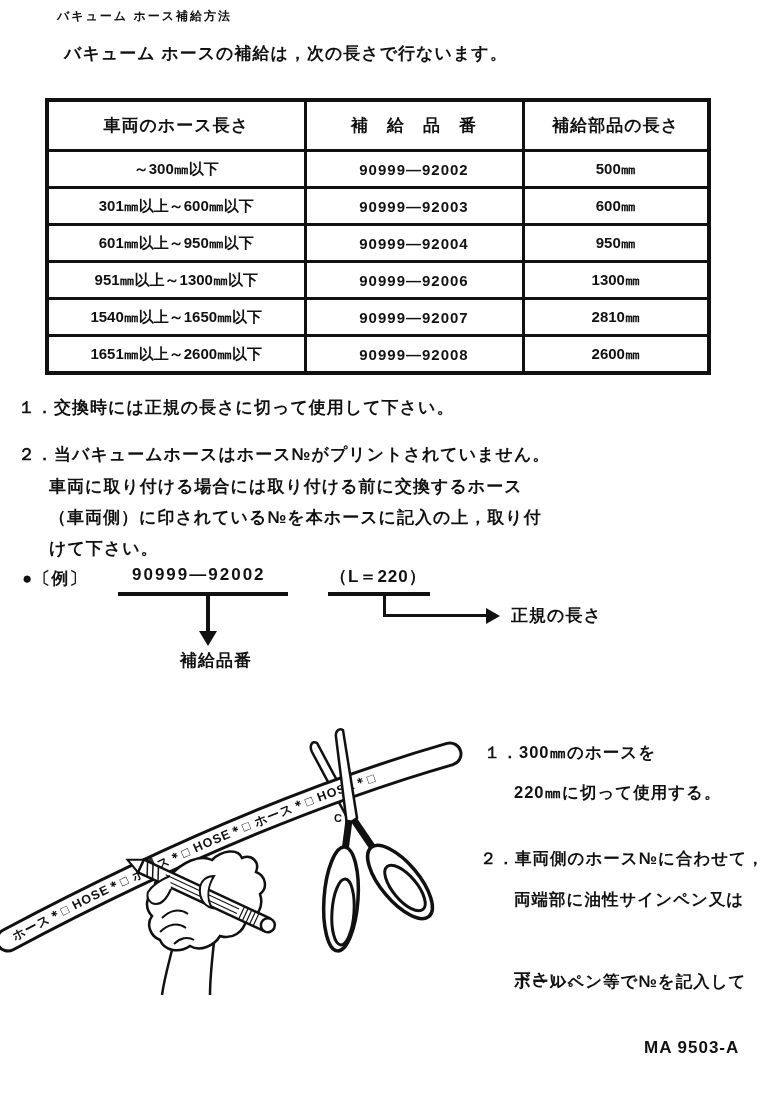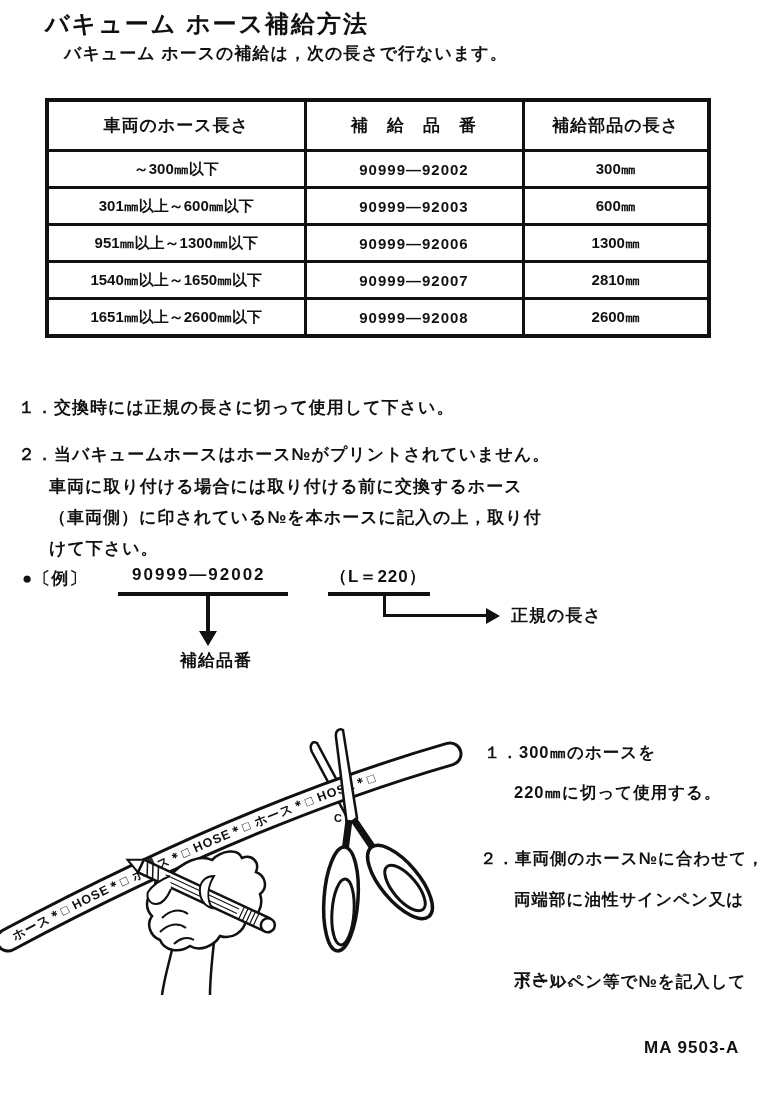--- a/index.html
+++ b/index.html
@@ -5,21 +5,21 @@
   html,body { margin:0; padding:0; }
   body {
     width:784px; height:1112px; background:#ffffff; position:relative;
     font-family:"Liberation Sans","DejaVu Sans",sans-serif; color:#111;
     overflow:hidden;
   }
   .abs { position:absolute; white-space:nowrap; }
   .jp { font-weight:bold; letter-spacing:1px; }
 
   
-  .title { font-size:24px; letter-spacing:2px; }
+  .title { font-size:12px; letter-spacing:2px;margin-left:12px; }
   .subtitle { font-size:17px; letter-spacing:1px; }
 
   
   table.supply { position:absolute; left:45px; top:98px; border-collapse:collapse;
     table-layout:fixed; border:4px solid #111;padding-left:20px; }
   table.supply th, table.supply td { border:3px solid #111; text-align:center;
     font-weight:bold; padding:0; overflow:hidden; }
   table.supply th { height:47px; font-size:17px; letter-spacing:1px; }
   table.supply td { height:34px; font-size:15px; }
   td.partno { font-size:16px; letter-spacing:1px; }
@@ -54,26 +54,31 @@
     <tr>
       <th>車両のホース長さ</th>
       <th>補　給　品　番</th>
       <th>補給部品の長さ</th>
     </tr>
   </thead>
   <tbody>
     <tr>
       <td class="range-right">～300㎜以下</td>
       <td class="partno">90999—92002</td>
-      <td>300㎜</td>
+      <td>500㎜</td>
     </tr>
     <tr>
       <td>301㎜以上～600㎜以下</td>
       <td class="partno">90999—92003</td>
       <td>600㎜</td>
+    </tr>
+    <tr>
+      <td>601㎜以上～950㎜以下</td>
+      <td class="partno">90999—92004</td>
+      <td>950㎜</td>
     </tr>
     <tr>
       <td>951㎜以上～1300㎜以下</td>
       <td class="partno">90999—92006</td>
       <td>1300㎜</td>
     </tr>
     <tr>
       <td>1540㎜以上～1650㎜以下</td>
       <td class="partno">90999—92007</td>
       <td>2810㎜</td>

